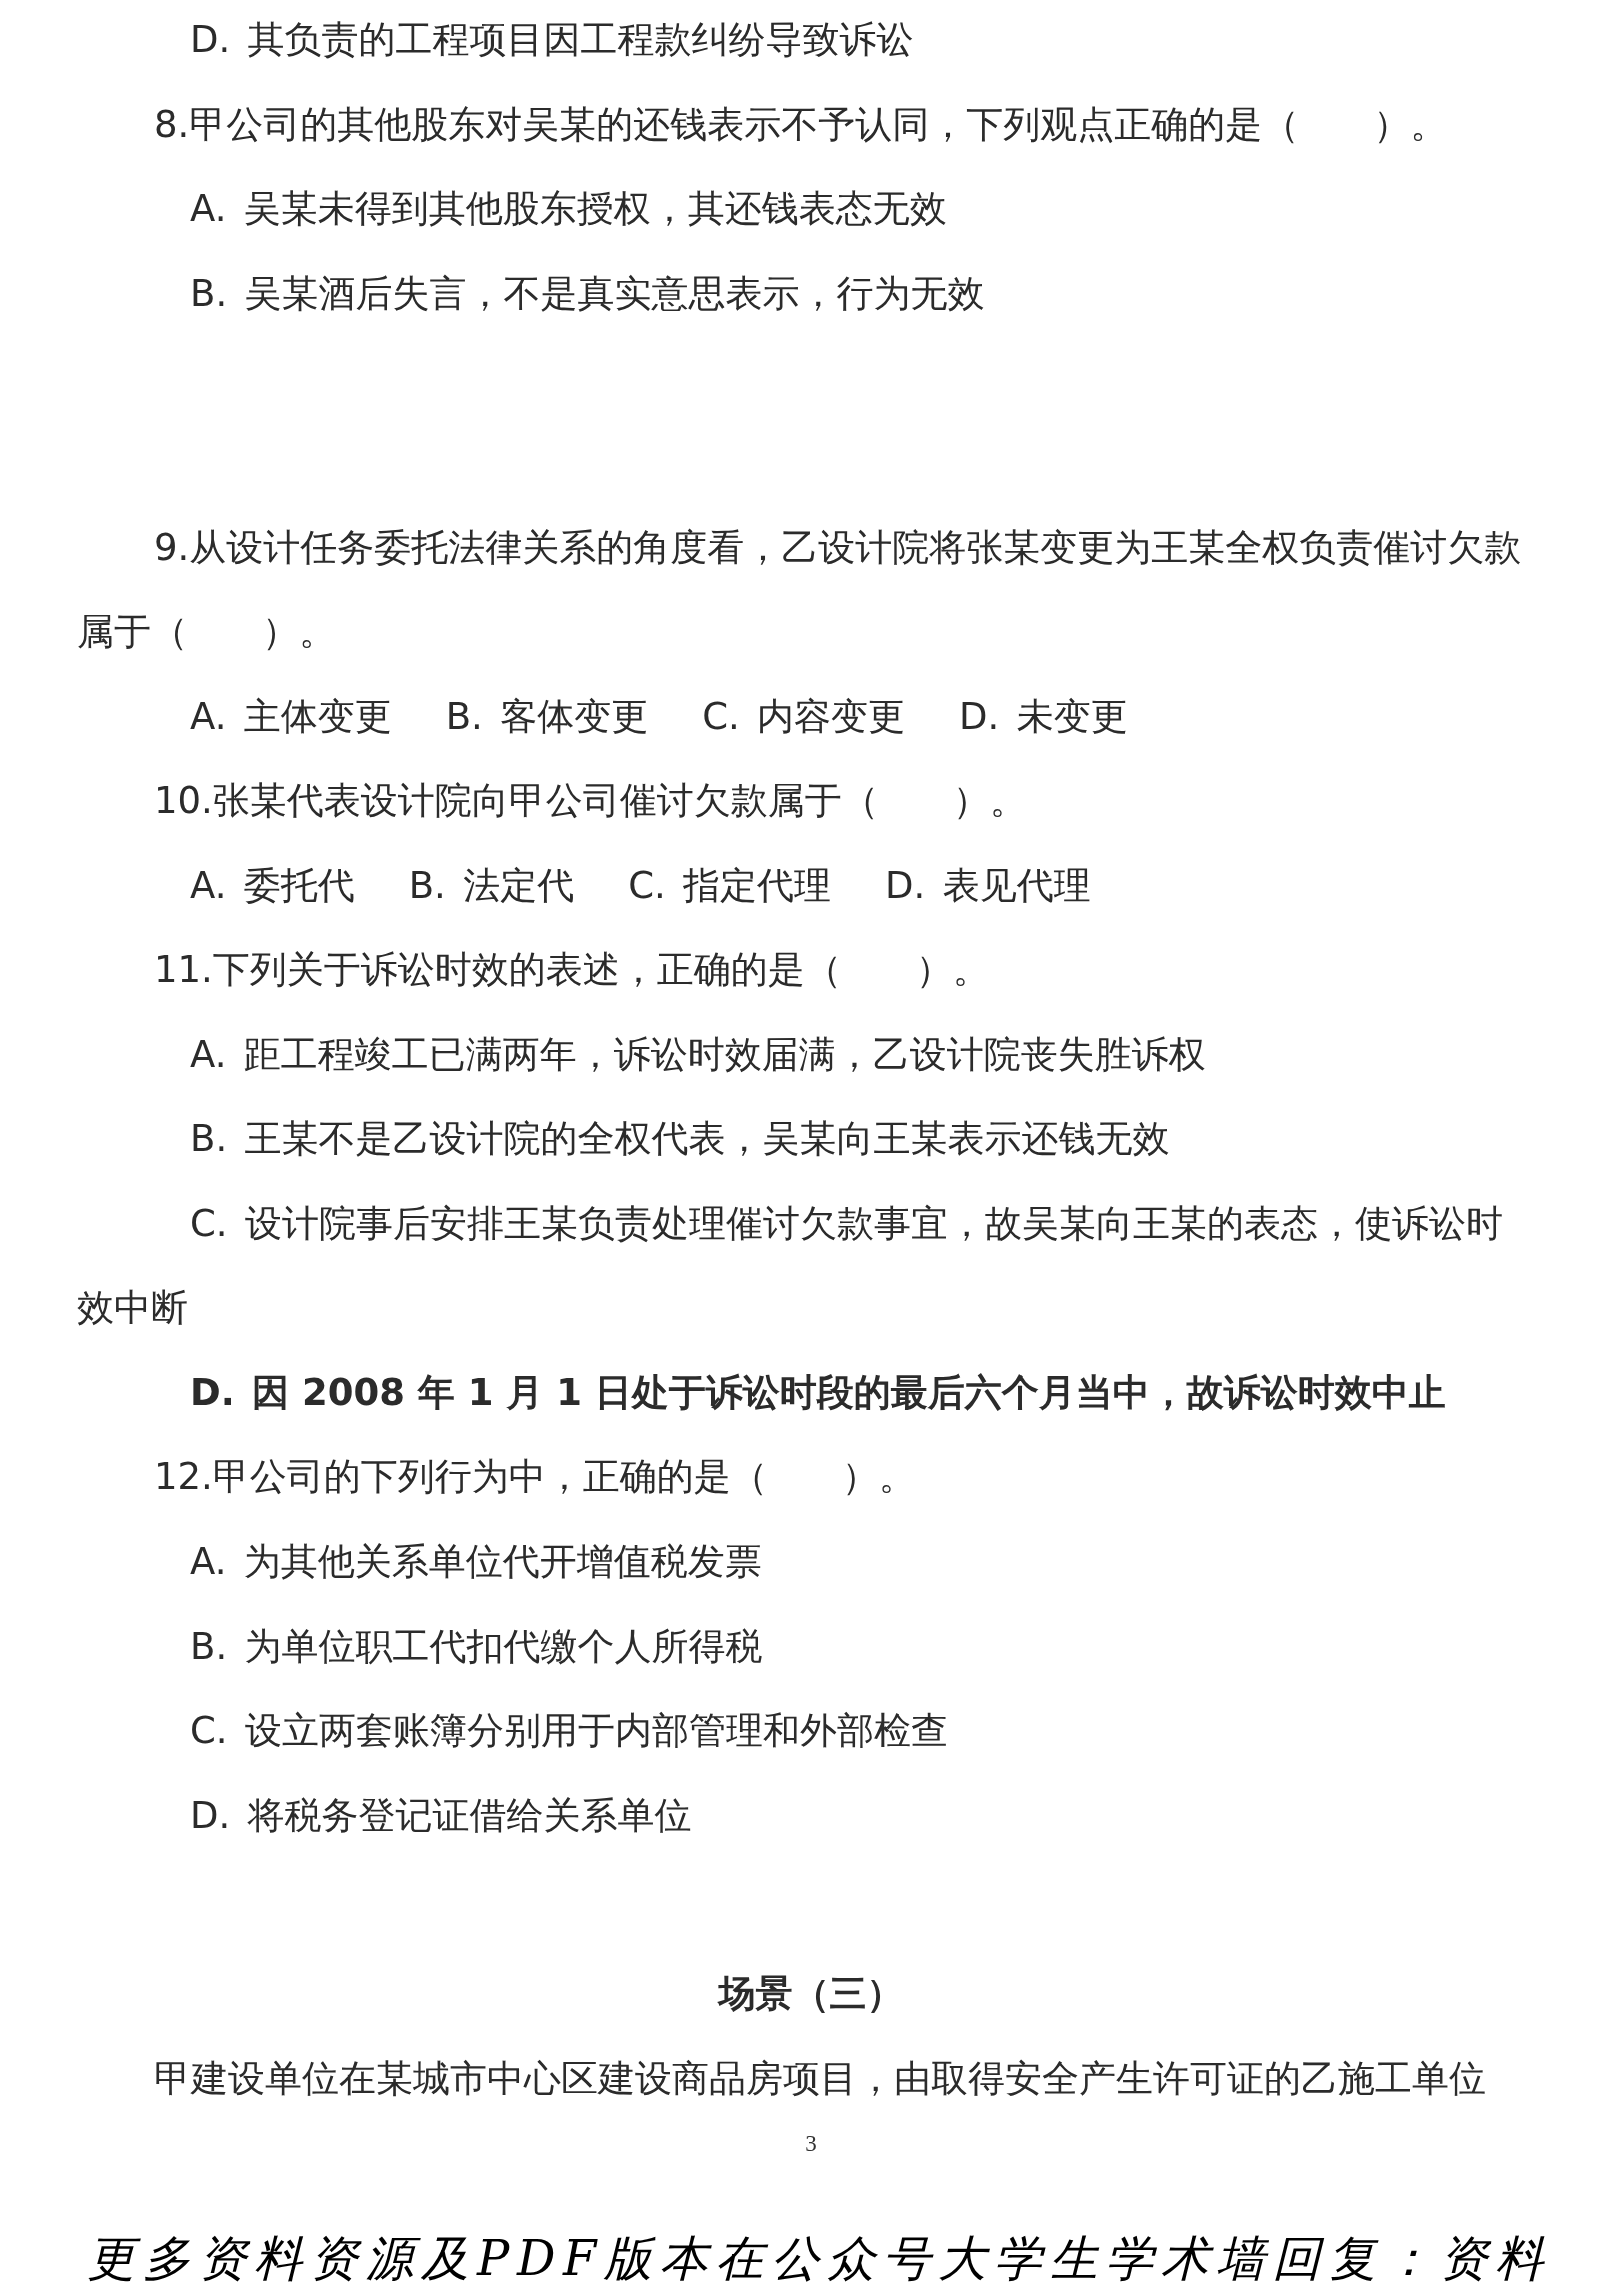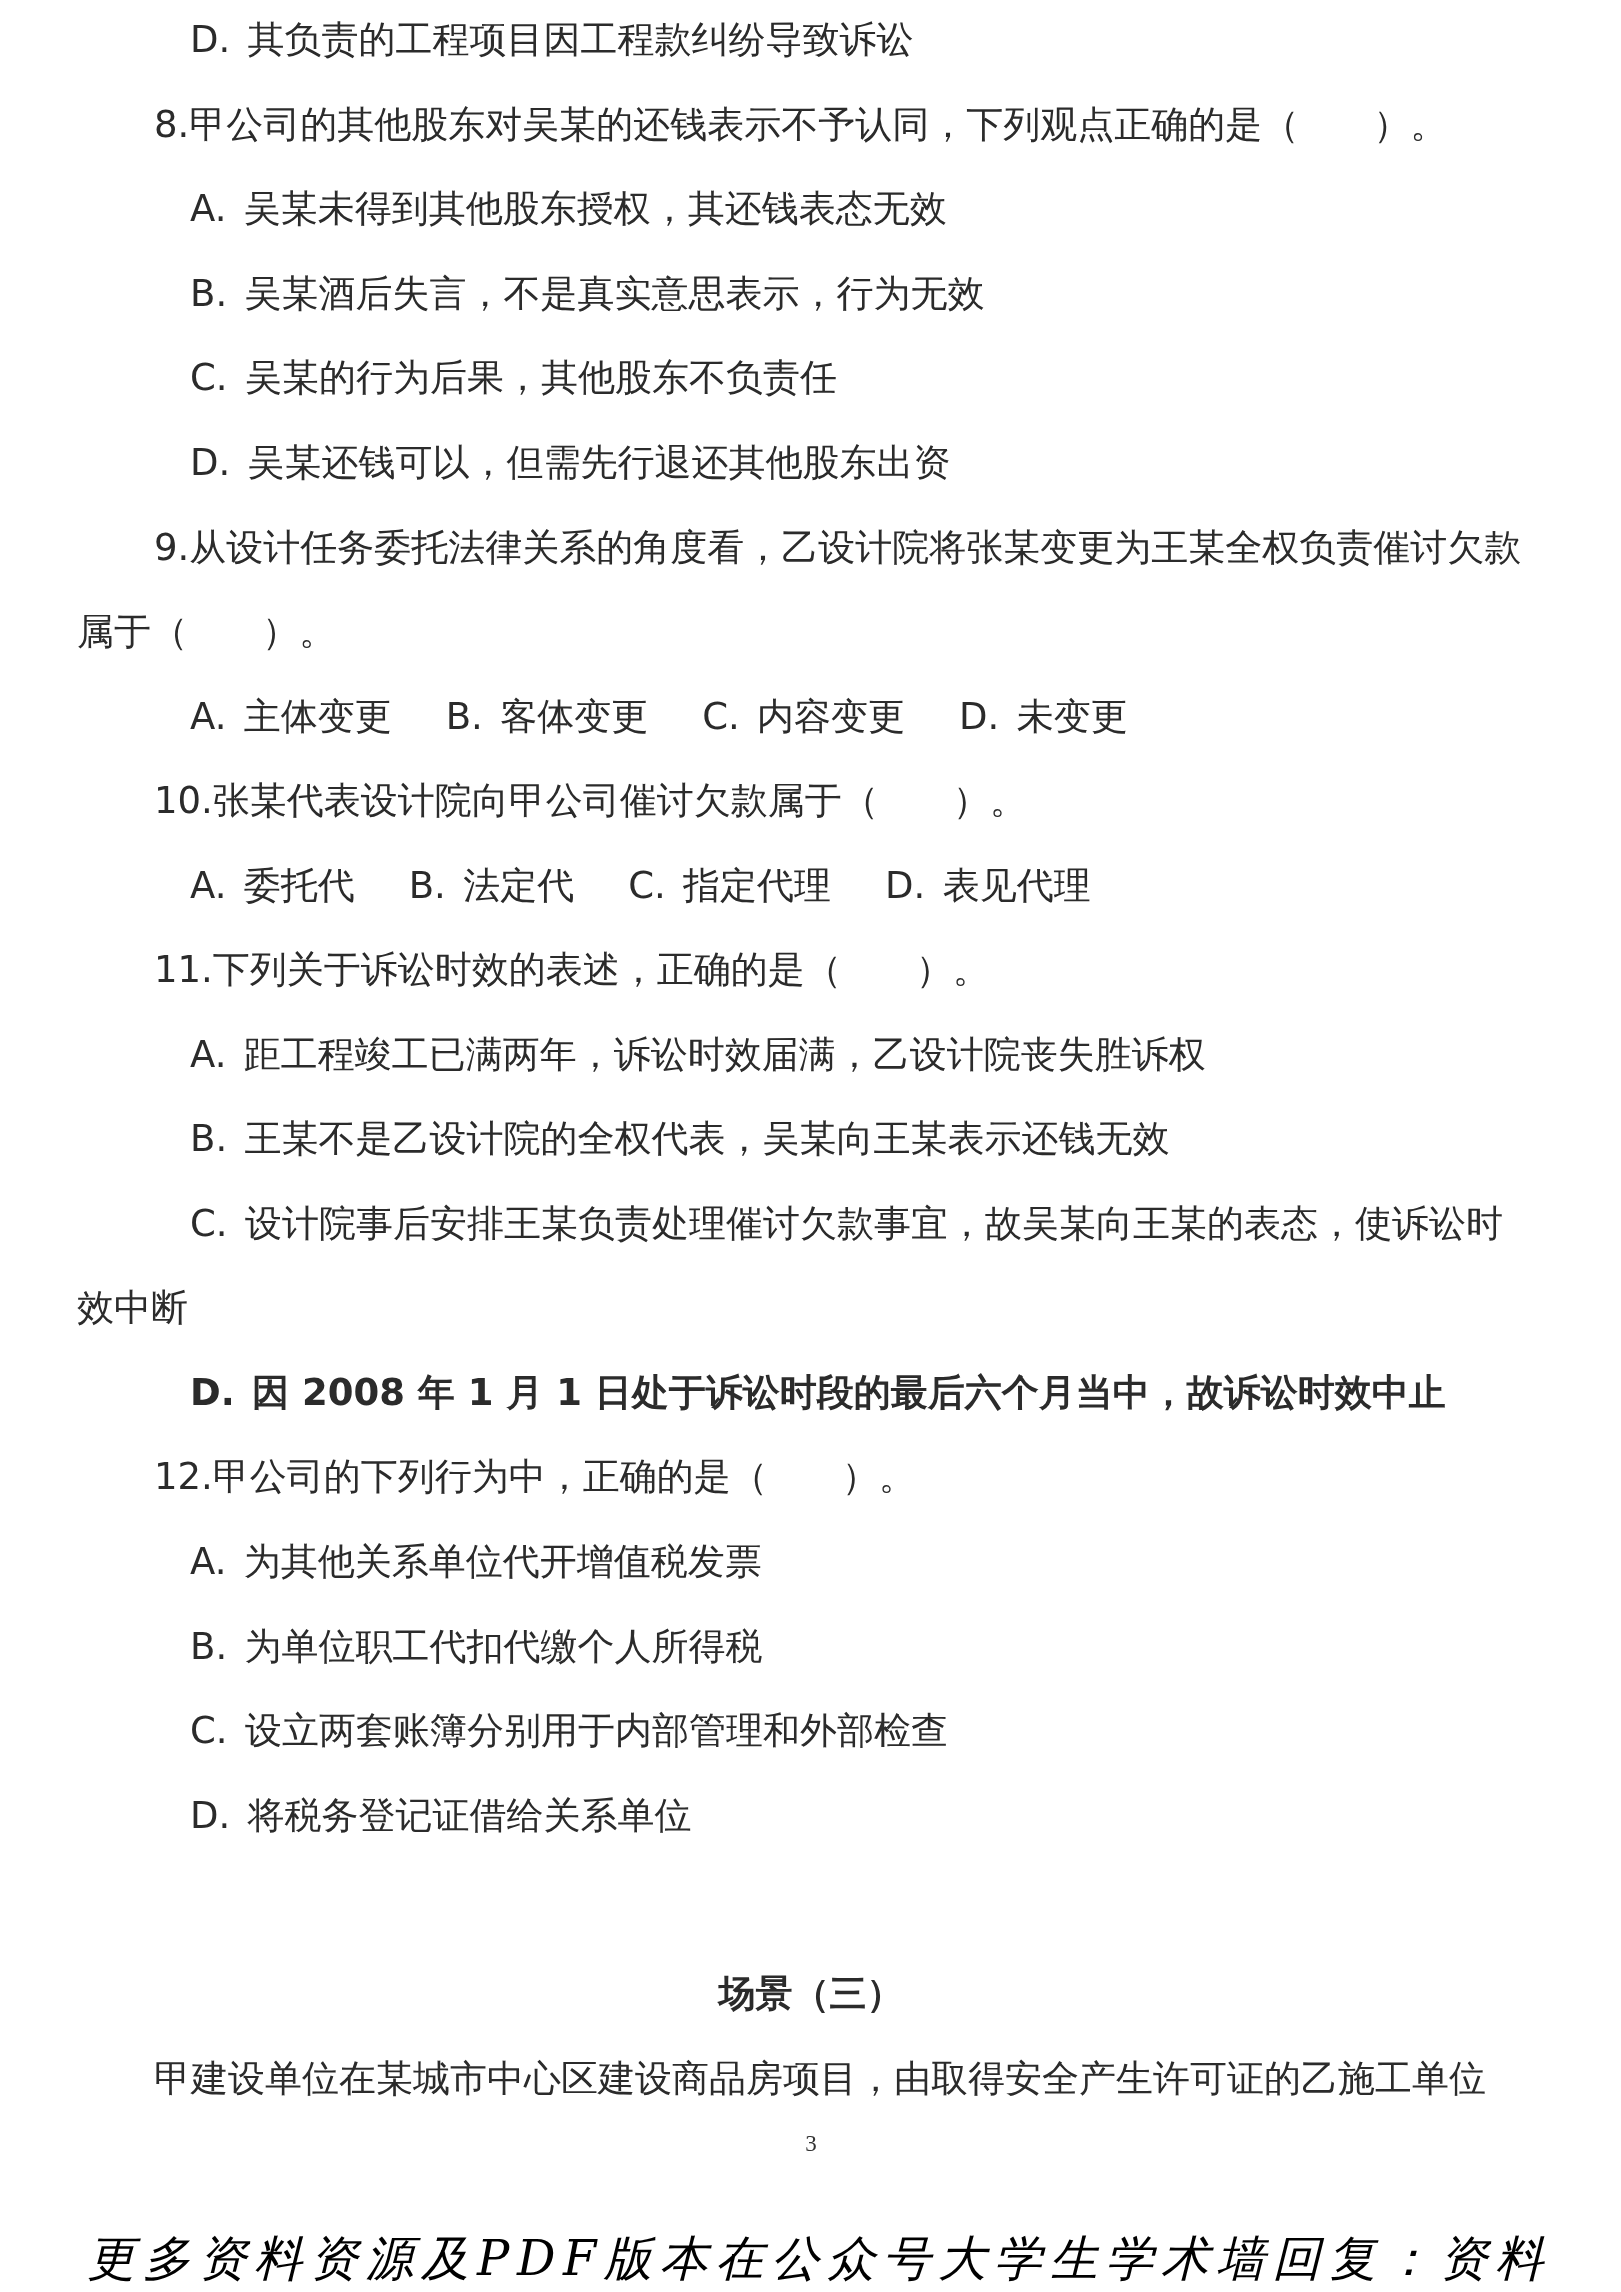--- a/index.html
+++ b/index.html
@@ -70,26 +70,20 @@
 
   <div class="line q" style="top:102px;text-align:right;">
     <span>8.</span><span>甲公司的其他股东对吴某的还钱表示不予认同，下列观点正确的是（　　）。</span>
   </div>
   <div class="line opt" style="top:186px;">
     <span class="letter">A.</span><span>吴某未得到其他股东授权，其还钱表态无效</span>
   </div>
   <div class="line opt" style="top:271px;">
     <span class="letter">B.</span><span>吴某酒后失言，不是真实意思表示，行为无效</span>
   </div>
-  <div class="line opt" style="top:355px;">
-    <span class="letter">C.</span><span>吴某的行为后果，其他股东不负责任</span>
-  </div>
-  <div class="line opt" style="top:440px;">
-    <span class="letter">D.</span><span>吴某还钱可以，但需先行退还其他股东出资</span>
-  </div>
 
   <div class="line q" style="top:525px;">
     <span>9.</span><span>从设计任务委托法律关系的角度看，乙设计院将张某变更为王某全权负责催讨欠款</span>
   </div>
   <div class="line cont" style="top:609px;">属于（　　）。</div>
   <div class="line opt opt-row" style="top:694px;">
     <span class="opt-item"><span class="letter">A.</span><span>主体变更</span></span><span class="opt-item"><span class="letter">B.</span><span>客体变更</span></span><span class="opt-item"><span class="letter">C.</span><span>内容变更</span></span><span class="opt-item"><span class="letter">D.</span><span>未变更</span></span>
   </div>
 
   <div class="line q" style="top:778px;">

